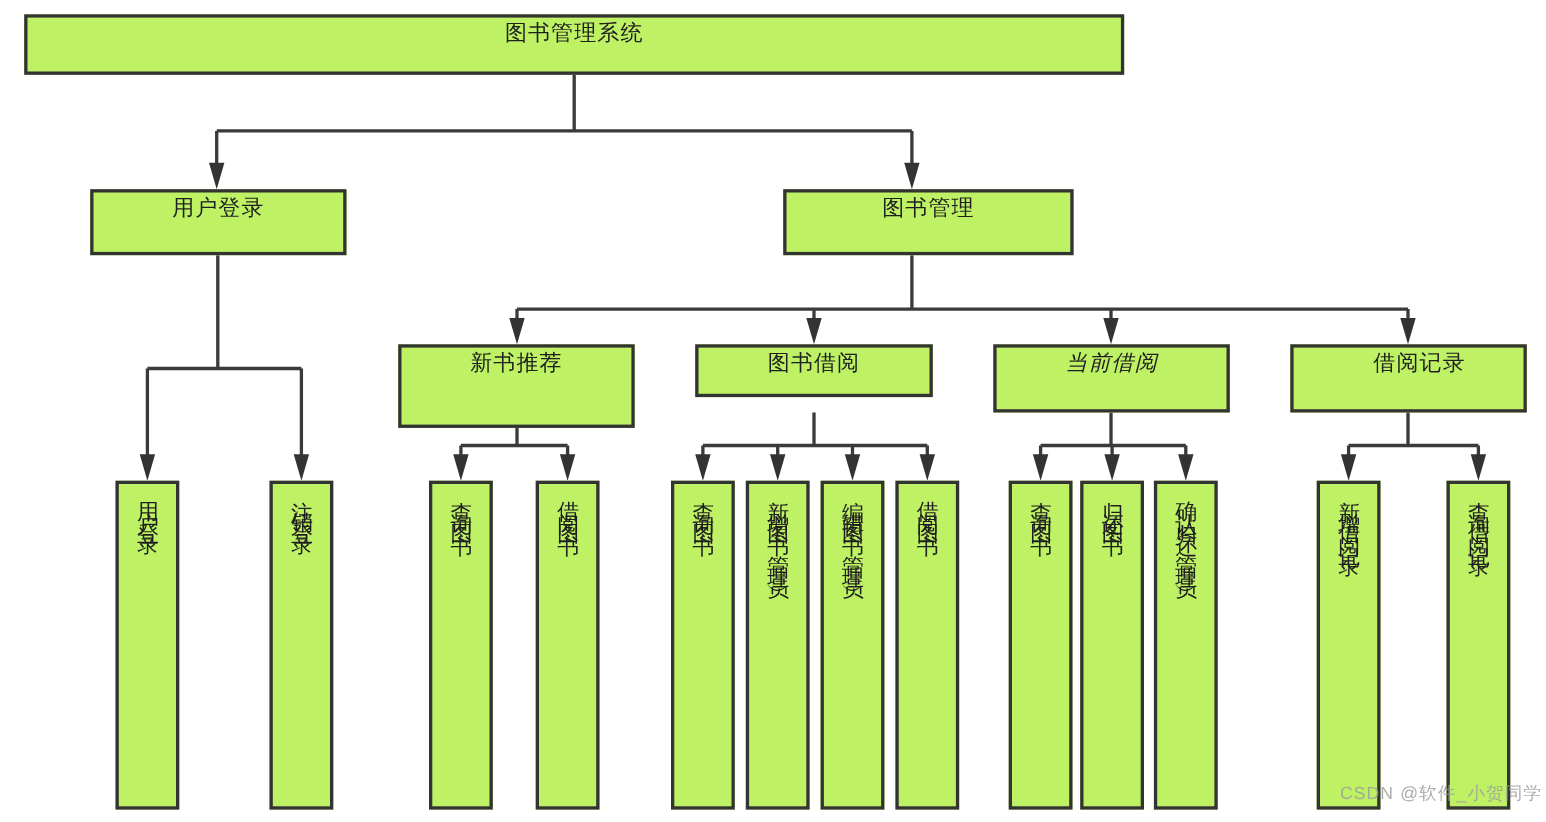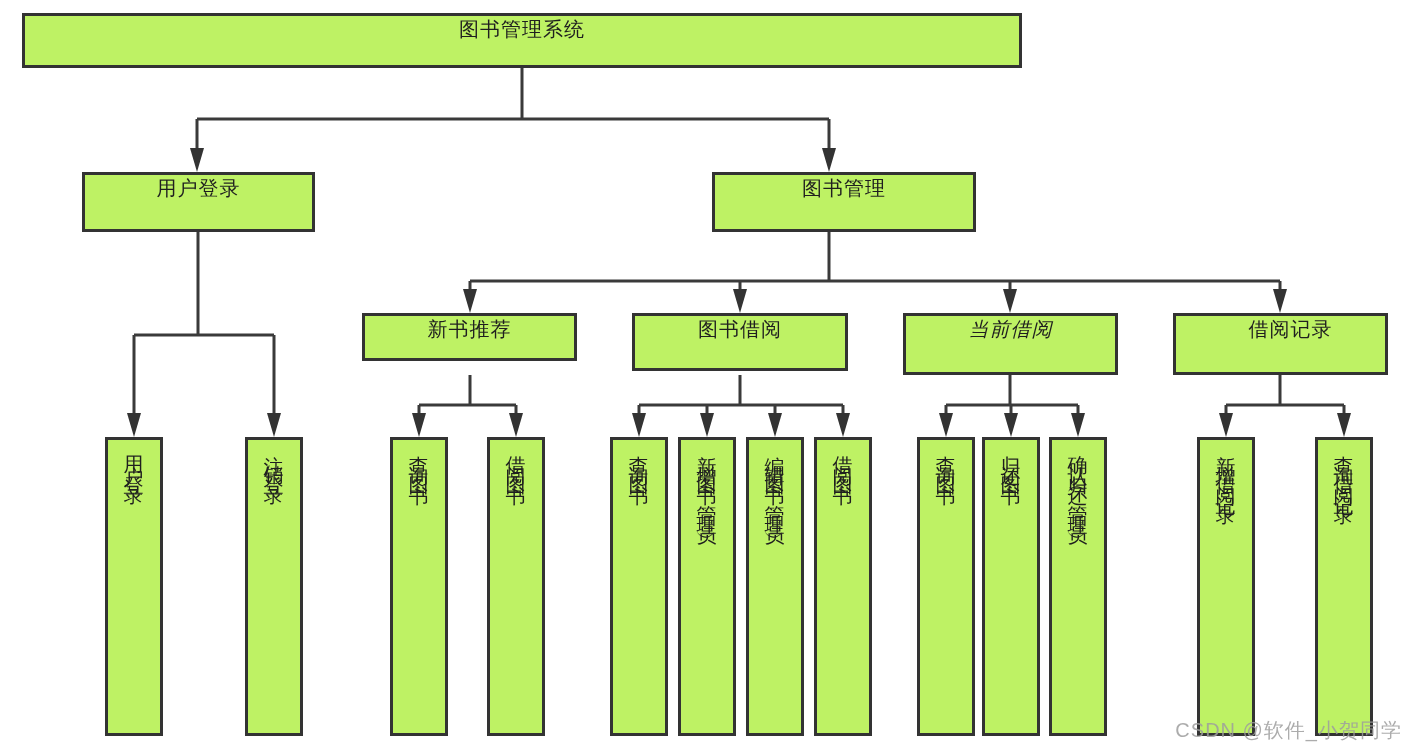--- a/index.html
+++ b/index.html
@@ -42,22 +42,22 @@
   .v-text {
     writing-mode: vertical-rl;
     text-orientation: mixed;
     letter-spacing: 10px;
     white-space: nowrap;
     line-height: 1;
   }
   .watermark {
     position: absolute;
     right: 3px;
-    bottom: 3px;
-    font-size: 20px;
+    bottom: 15px;
+    font-size: 16px;
     color: rgba(158, 158, 158, 0.85);
     letter-spacing: 1px;
     z-index: 5;
     pointer-events: none;
     margin-top: 36px;
   }
 </style>
 </head>
 <body>
 
@@ -110,24 +110,24 @@
     <span>图书管理系统</span>
   </div>
 
   <div class="node h-label" style="left:82px; top:172px; width:233px; height:60px;">
     <span>用户登录</span>
   </div>
   <div class="node h-label" style="left:712px; top:172px; width:264px; height:60px;">
     <span>图书管理</span>
   </div>
 
-  <div class="node h-label" style="left:362px; top:313px; width:215px; height:48px;">
+  <div class="node h-label" style="left:362px; top:313px; width:215px; height:76px;">
     <span>新书推荐</span>
   </div>
-  <div class="node h-label" style="left:632px; top:313px; width:216px; height:58px;">
+  <div class="node h-label" style="left:632px; top:313px; width:216px; height:48px;">
     <span>图书借阅</span>
   </div>
   <div class="node h-label" style="left:903px; top:313px; width:215px; height:62px;font-style:italic;">
     <span>当前借阅</span>
   </div>
   <div class="node h-label" style="left:1173px; top:313px; width:215px; height:62px;padding-left:20px;">
     <span>借阅记录</span>
   </div>
 
   <div class="node leaf" style="left:105px; top:437px; width:58px; height:299px;">

